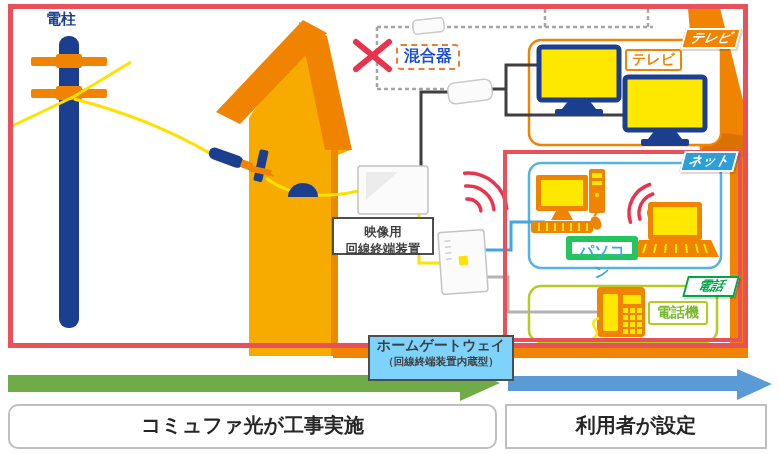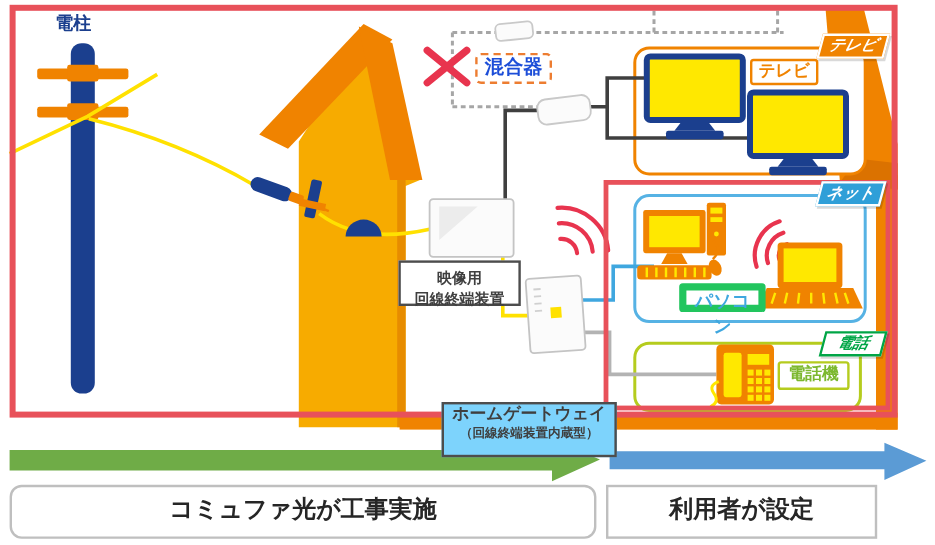--- a/index.html
+++ b/index.html
@@ -20,21 +20,21 @@
   .pc-lbl{left:566px;top:236px;width:72px;height:24px;line-height:21px;border:6px solid #22c55e;color:#3FA7DF;font-size:15px;}
   .tel-lbl{left:648px;top:301px;width:60px;height:24px;line-height:21px;border:2px solid #B5CC1E;color:#7CB82F;font-size:14px;}
   .onu-lbl{left:332px;top:217px;width:102px;height:38px;border:2px solid #4D4D4D;background:#fff;
            color:#3F3F3F;font-size:12.5px;line-height:1.35;padding-top:6px;}
   .hgw-lbl{left:368px;top:299px;width:146px;height:46px;border:2px solid #4D4D4D;background:#7dd3fc;color:#3F3F3F;margin-top:36px;}
   .hgw-lbl .l1{font-size:14px;line-height:1.4;}
   .hgw-lbl .l2{font-size:10.5px;line-height:1.1;}
   .step-box{top:404px;height:45px;line-height:41px;border:2px solid #BFBFBF;background:#fff;
             color:#262626;font-size:20px;}
   .step-left{left:8px;width:489px;border-radius:10px;}
-  .step-right{left:505px;width:226px;}
+  .step-right{left:505px;width:262px;}
 </style>
 </head>
 <body>
 
 <div class="stage">
 
 <svg class="scene" width="779" height="454" viewBox="0 0 779 454">
 
   <g>
     <polygon points="249,118 305,32 350,150 338,155 338,356 249,356" fill="#F7AB00"></polygon>

